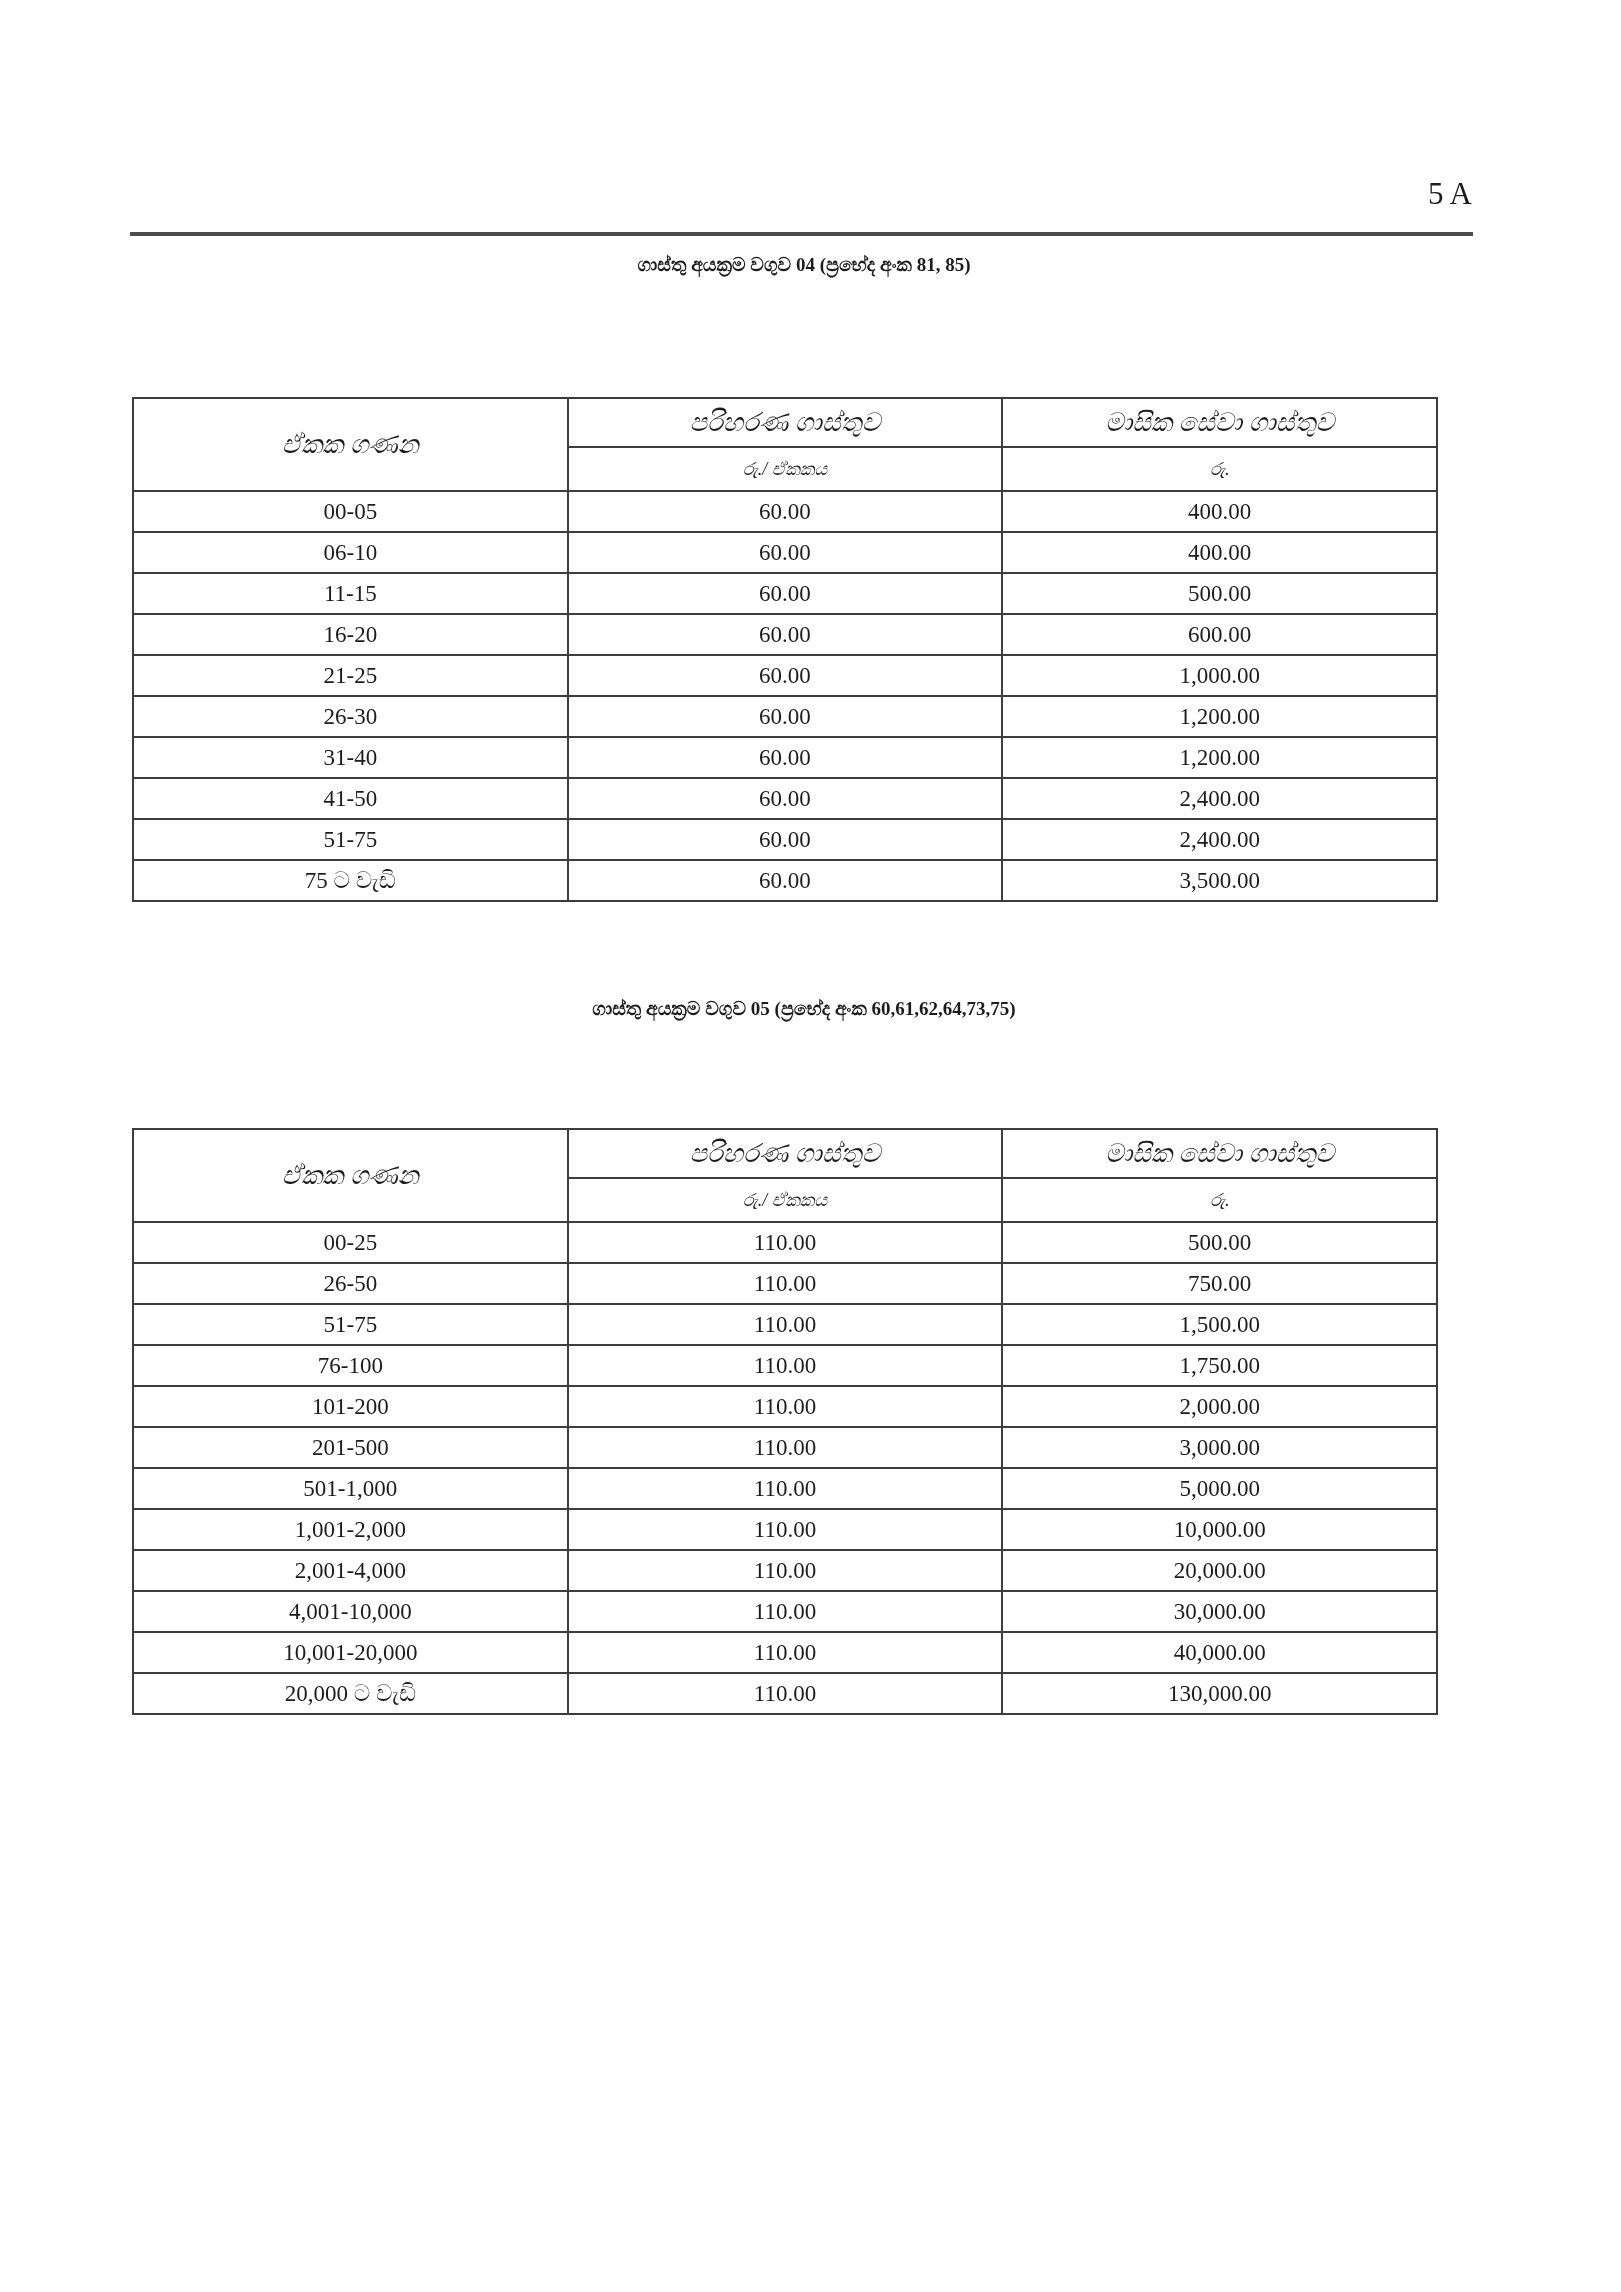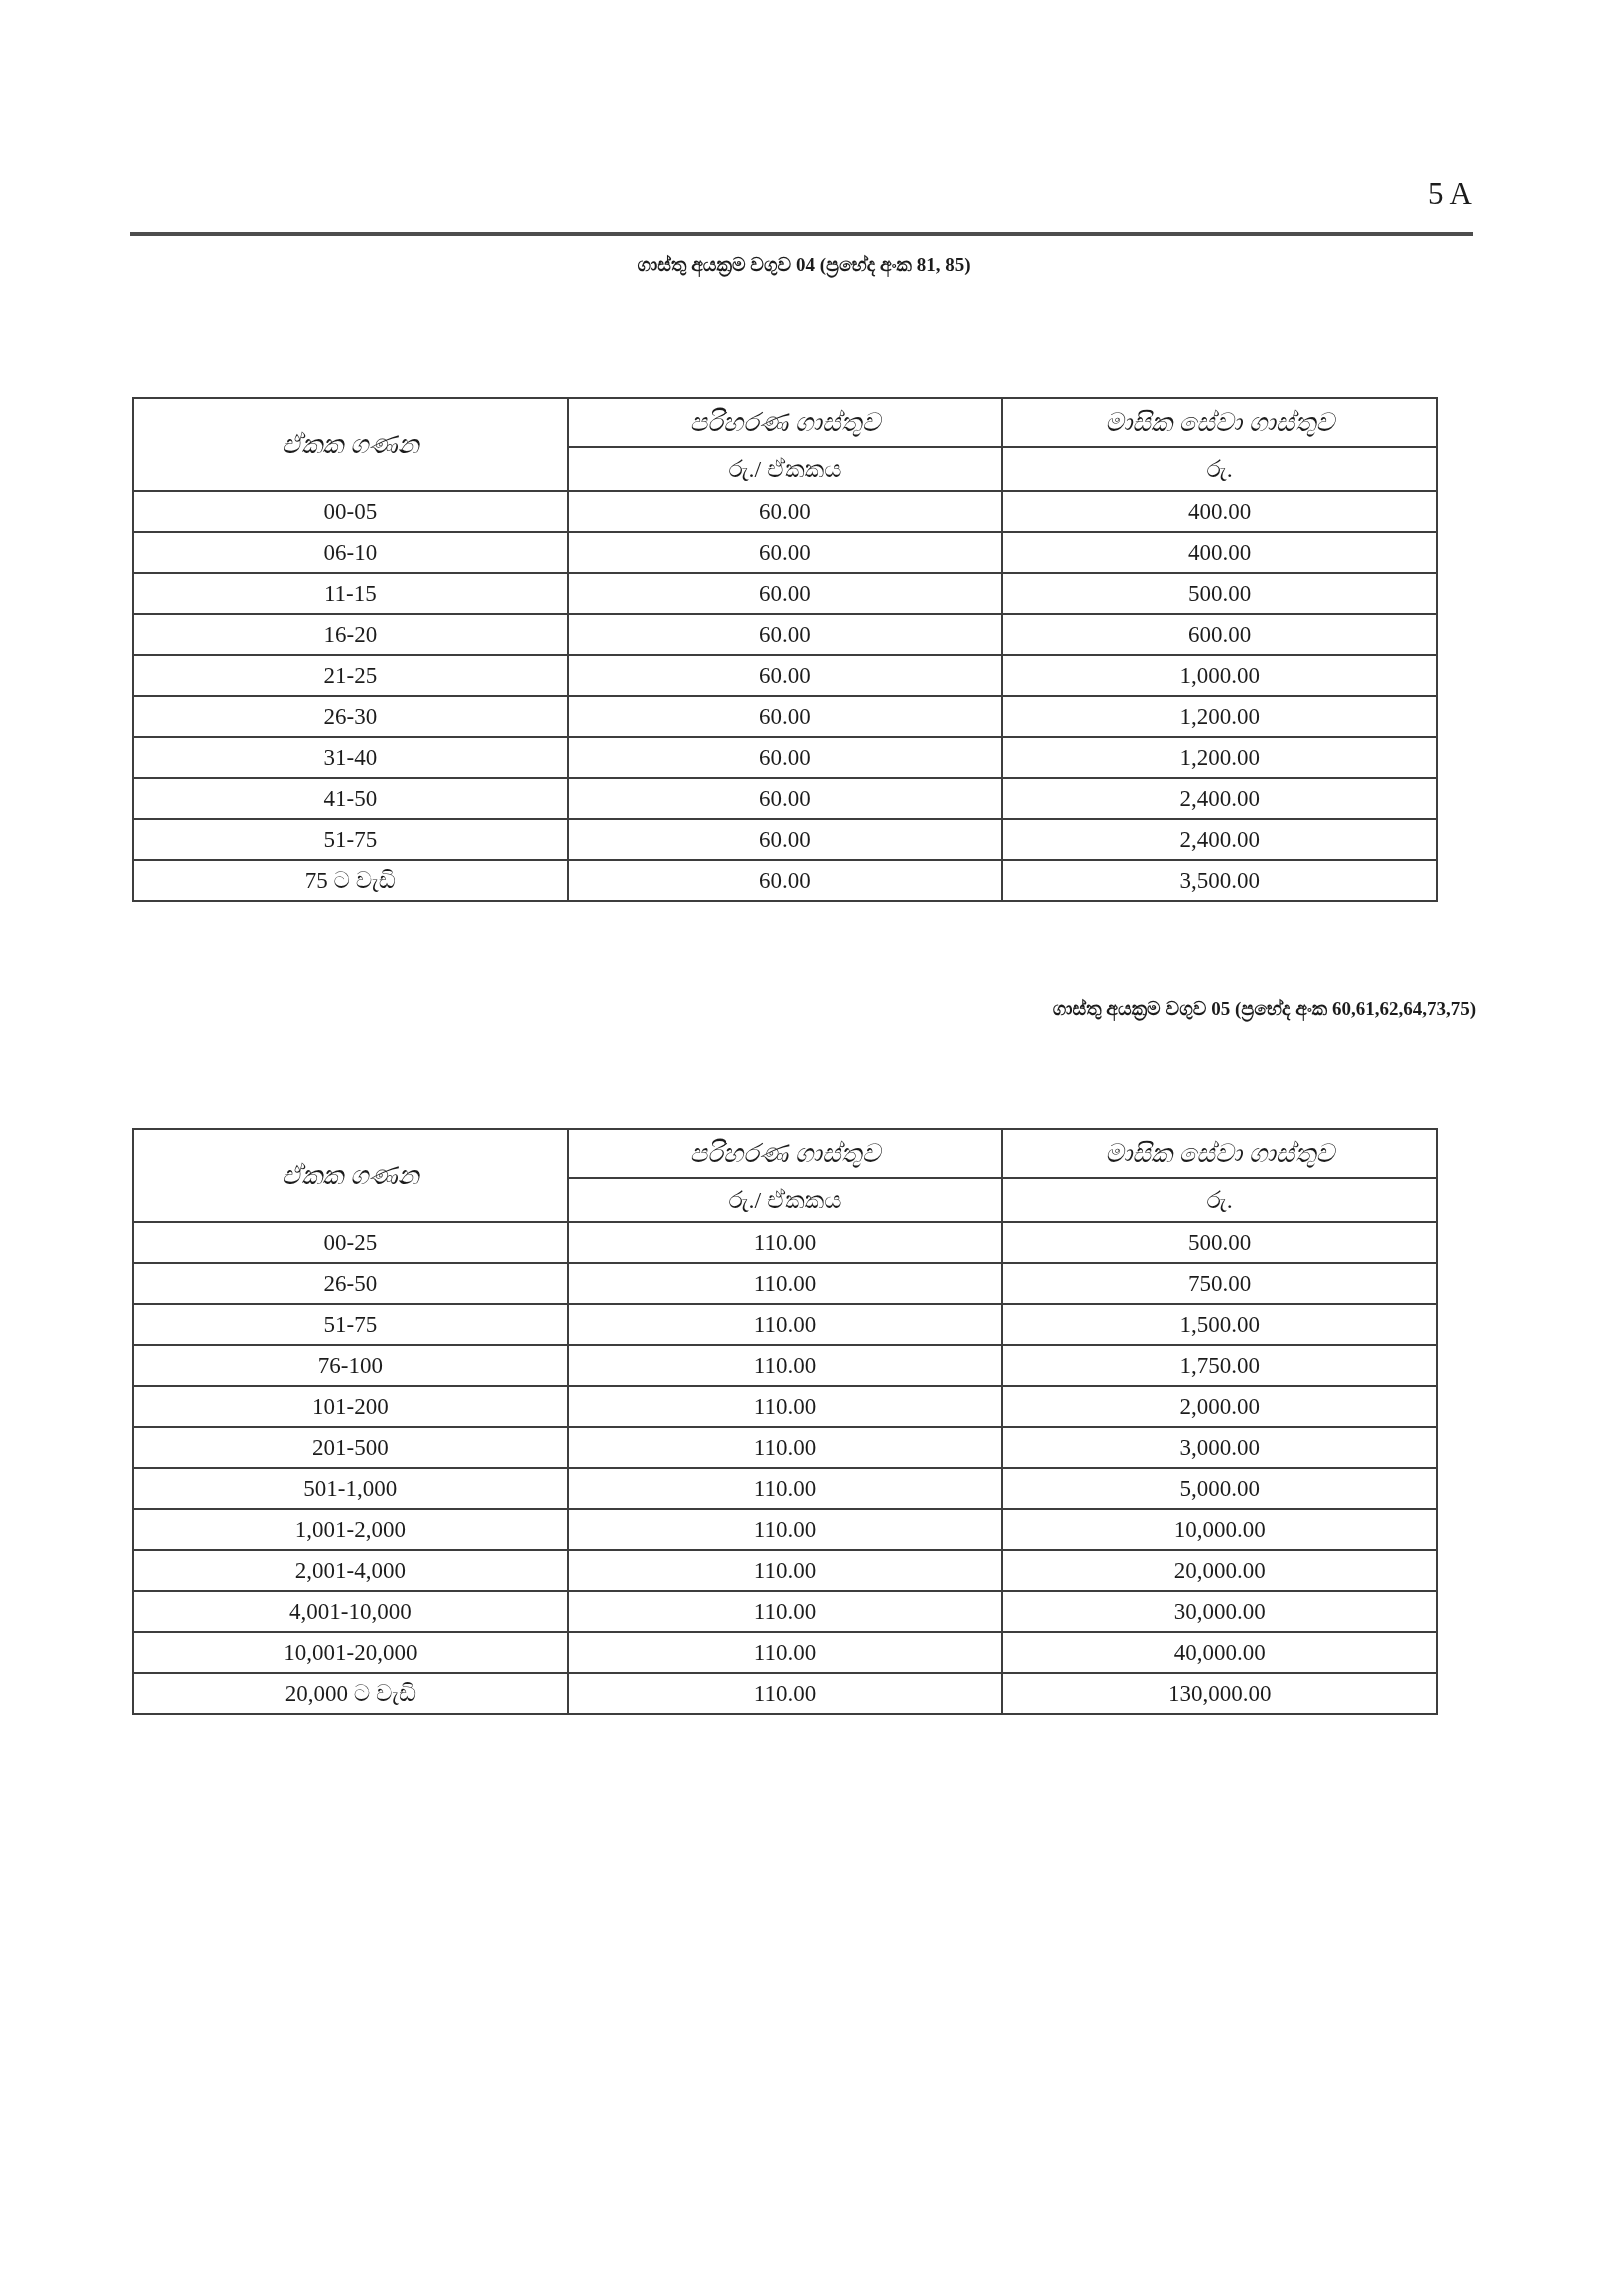--- a/index.html
+++ b/index.html
@@ -24,21 +24,21 @@
     position:absolute; left:130px; top:232px;
     width:1343px; height:3.6px; background:#4d4d4d;
   }
   .sec-title, .sec-subtitle {
     position:absolute; left:132px; width:1344px;
     text-align:center; font-weight:bold; font-size:19px;
     white-space:nowrap;
   }
   #t1-title   { top:254px; }
   #t1-sub     { top:321px; }
-  #t2-title   { top:998px;text-align:right; }
+  #t2-title   { top:998px; }
   #t2-sub     { top:1068px; }
 
   table.fee-table {
     position:absolute; left:132px;
     width:1306px; table-layout:fixed;
     border-collapse:collapse;
   }
   #table1 { top:397px; }
   #table2 { top:1128px; }
 
@@ -47,21 +47,21 @@
     text-align:center; vertical-align:middle;
     padding:0; white-space:nowrap; overflow:hidden;
   }
   th.hdr-main {
     height:47px; font-style:italic; font-weight:normal; font-size:26px;
   }
   th.hdr-units {
     vertical-align:top; padding-top:11.6px;
   }
   th.hdr-sub {
-    height:42px; font-weight:normal; font-size:24px;
+    height:42px; font-style:italic; font-weight:normal; font-size:18px;
   }
   table.fee-table td {
     height:39px; font-size:23px;
   }
 </style>
 </head>
 <body>
 
 <div class="page">
 

